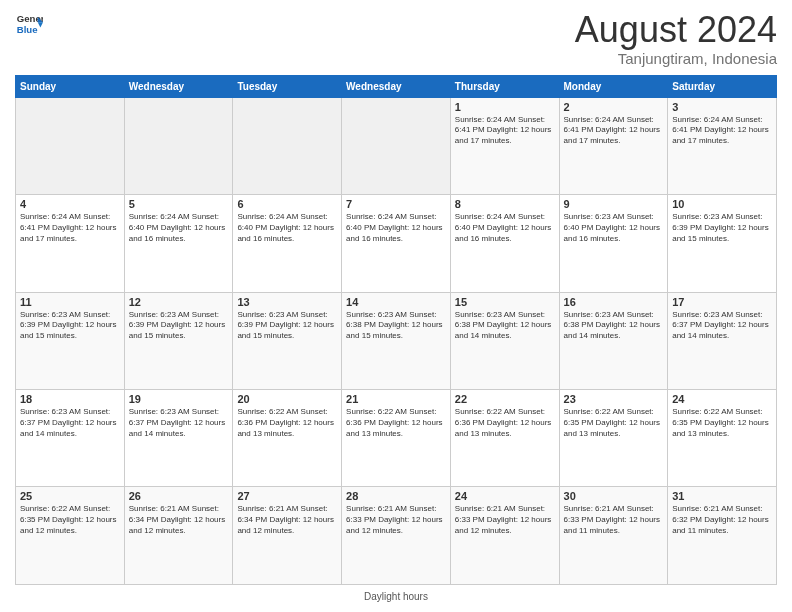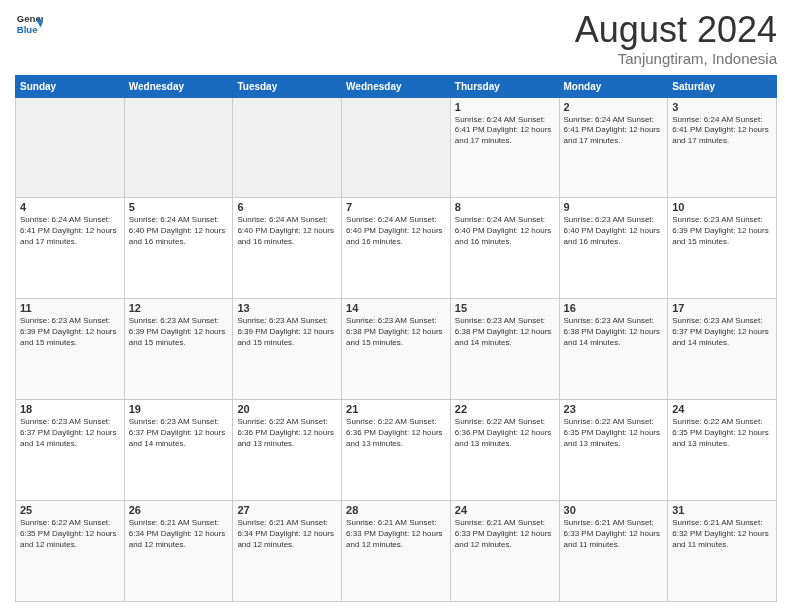--- a/index.html
+++ b/index.html
@@ -326,13 +326,16 @@
           <td>
             <span class="day-number">31</span>
             <div class="day-info">Sunrise: 6:21 AM
 Sunset: 6:32 PM
 Daylight: 12 hours and 11 minutes.</div>
           </td>
         </tr>
       </tbody>
   </table>
 
+  <div class="footer">
+    <span>Daylight hours</span>
+  </div>
 </div>
 
 </body></html>

